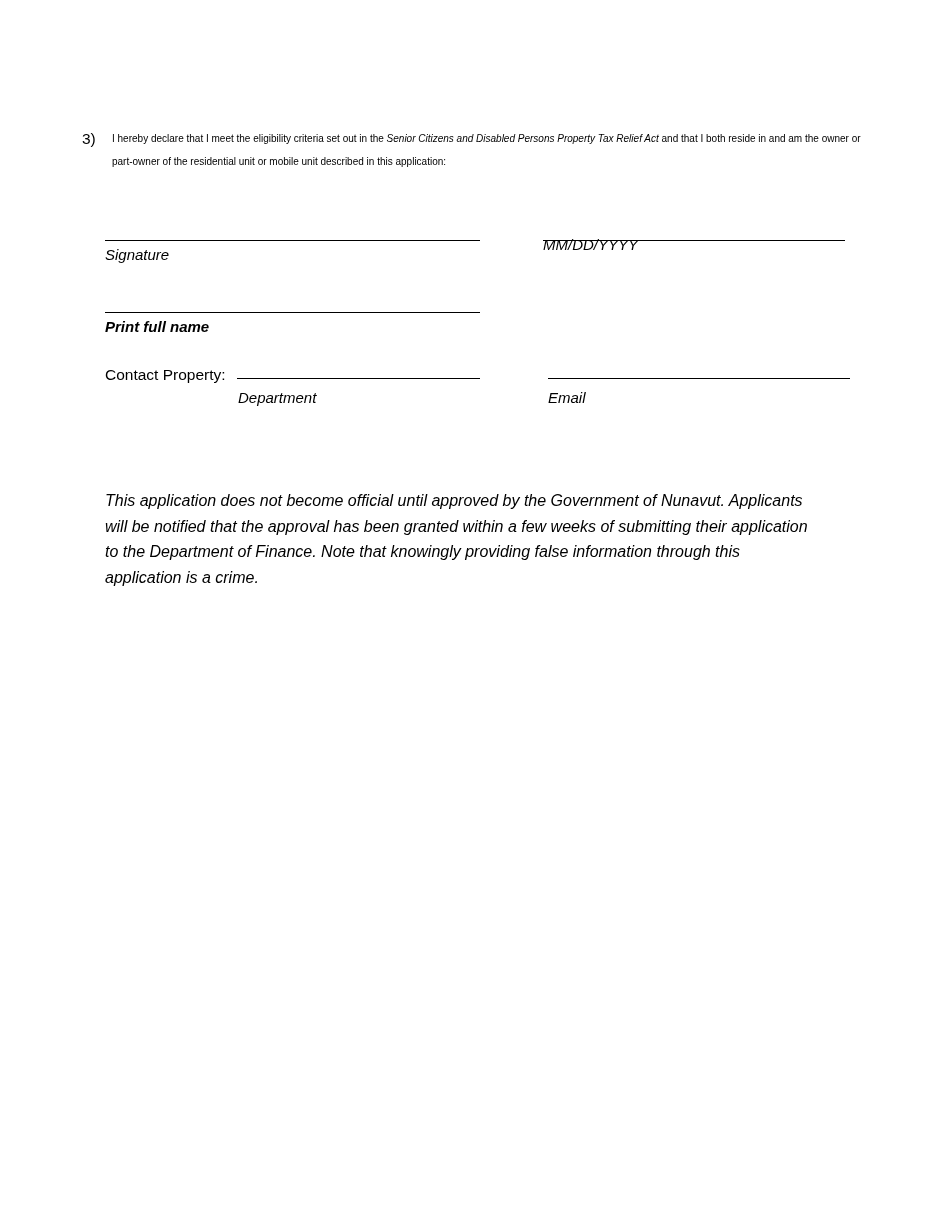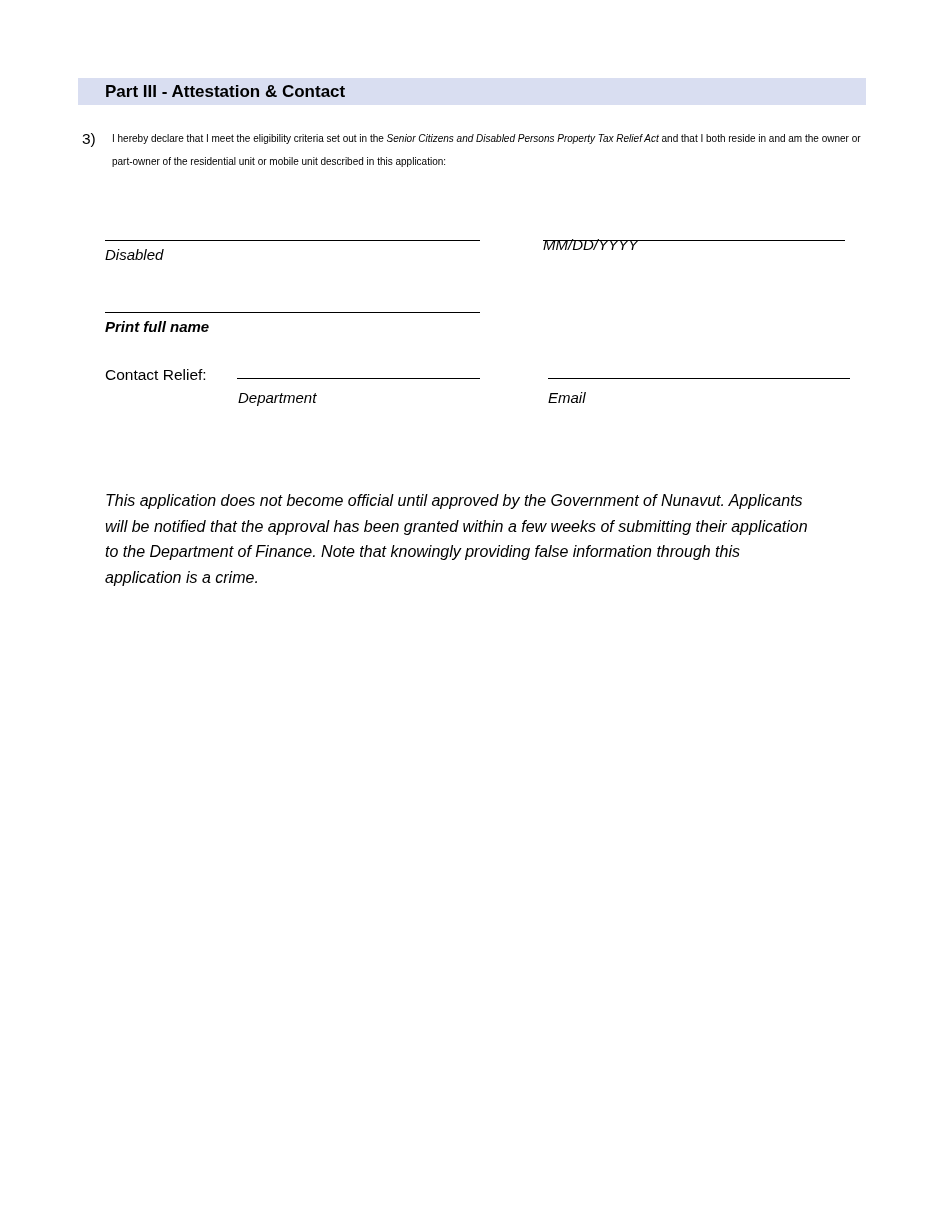--- a/index.html
+++ b/index.html
@@ -82,39 +82,36 @@
     font-size: 16px;
     font-style: italic;
     line-height: 25.7px;
   }
 </style>
 </head>
 <body>
 
 <div class="page">
 
-  <div class="section-header">
-    <span class="title">Part III - Attestation &amp; Contact</span>
-  </div>
 
   <div class="declaration">
     <span class="num">3)</span>
     <p class="decl-text"><span>I hereby declare that I meet the eligibility criteria set out in the </span><em>Senior Citizens and Disabled Persons Property Tax Relief Act</em><span> and that I both reside in and am the owner or part-owner of the residential unit or mobile unit described in this application:</span></p>
   </div>
 
   <div class="field-line" style="left:105px; top:240px; width:375px;"></div>
-  <span class="field-label" style="left:105px; top:246px;">Disabled</span>
+  <span class="field-label" style="left:105px; top:246px;">Signature</span>
 
   <div class="field-line" style="left:543px; top:240px; width:302px;"></div>
   <span class="field-label" style="left:543px; top:236px;">MM/DD/YYYY</span>
 
   <div class="field-line" style="left:105px; top:312px; width:375px;"></div>
   <span class="field-label" style="left:105px; top:318px;font-weight:bold;">Print full name</span>
 
-  <span class="plain-label" style="left:105px; top:366px;">Contact Relief:</span>
+  <span class="plain-label" style="left:105px; top:366px;">Contact Property:</span>
 
   <div class="field-line" style="left:237px; top:378px; width:243px;"></div>
   <span class="field-label" style="left:238px; top:389px;">Department</span>
 
   <div class="field-line" style="left:548px; top:378px; width:302px;"></div>
   <span class="field-label" style="left:548px; top:389px;">Email</span>
 
   <p class="disclaimer">This application does not become official until approved by the Government of Nunavut. Applicants will be notified that the approval has been granted within a few weeks of submitting their application to the Department of Finance. Note that knowingly providing false information through this application is a crime.</p>
 
 </div>

